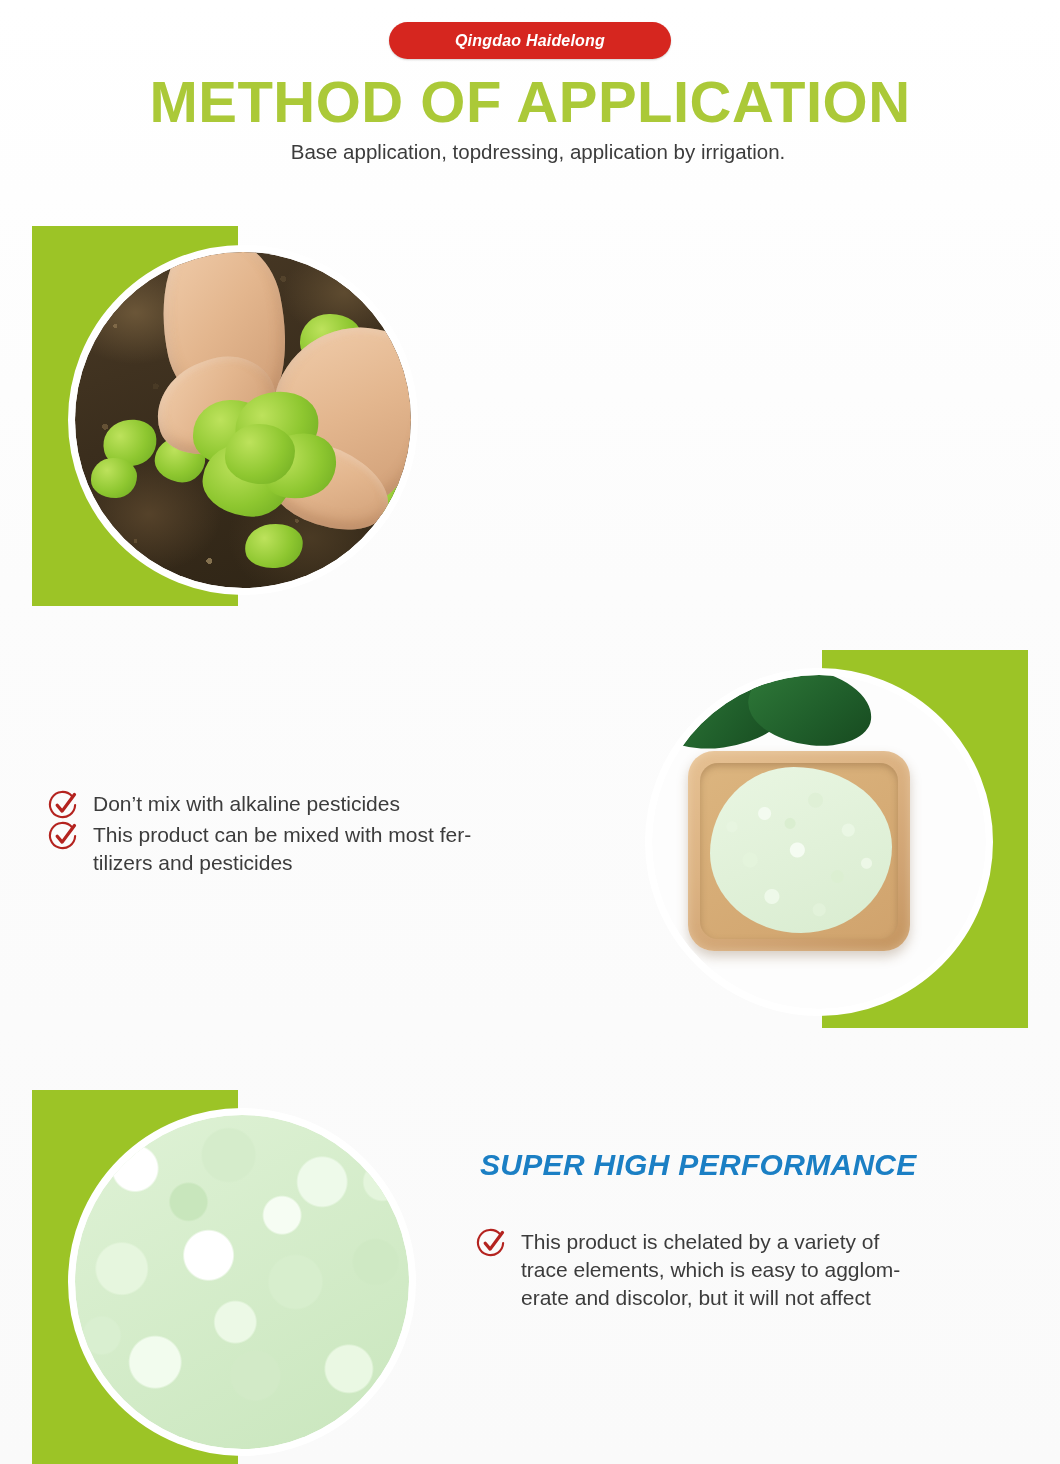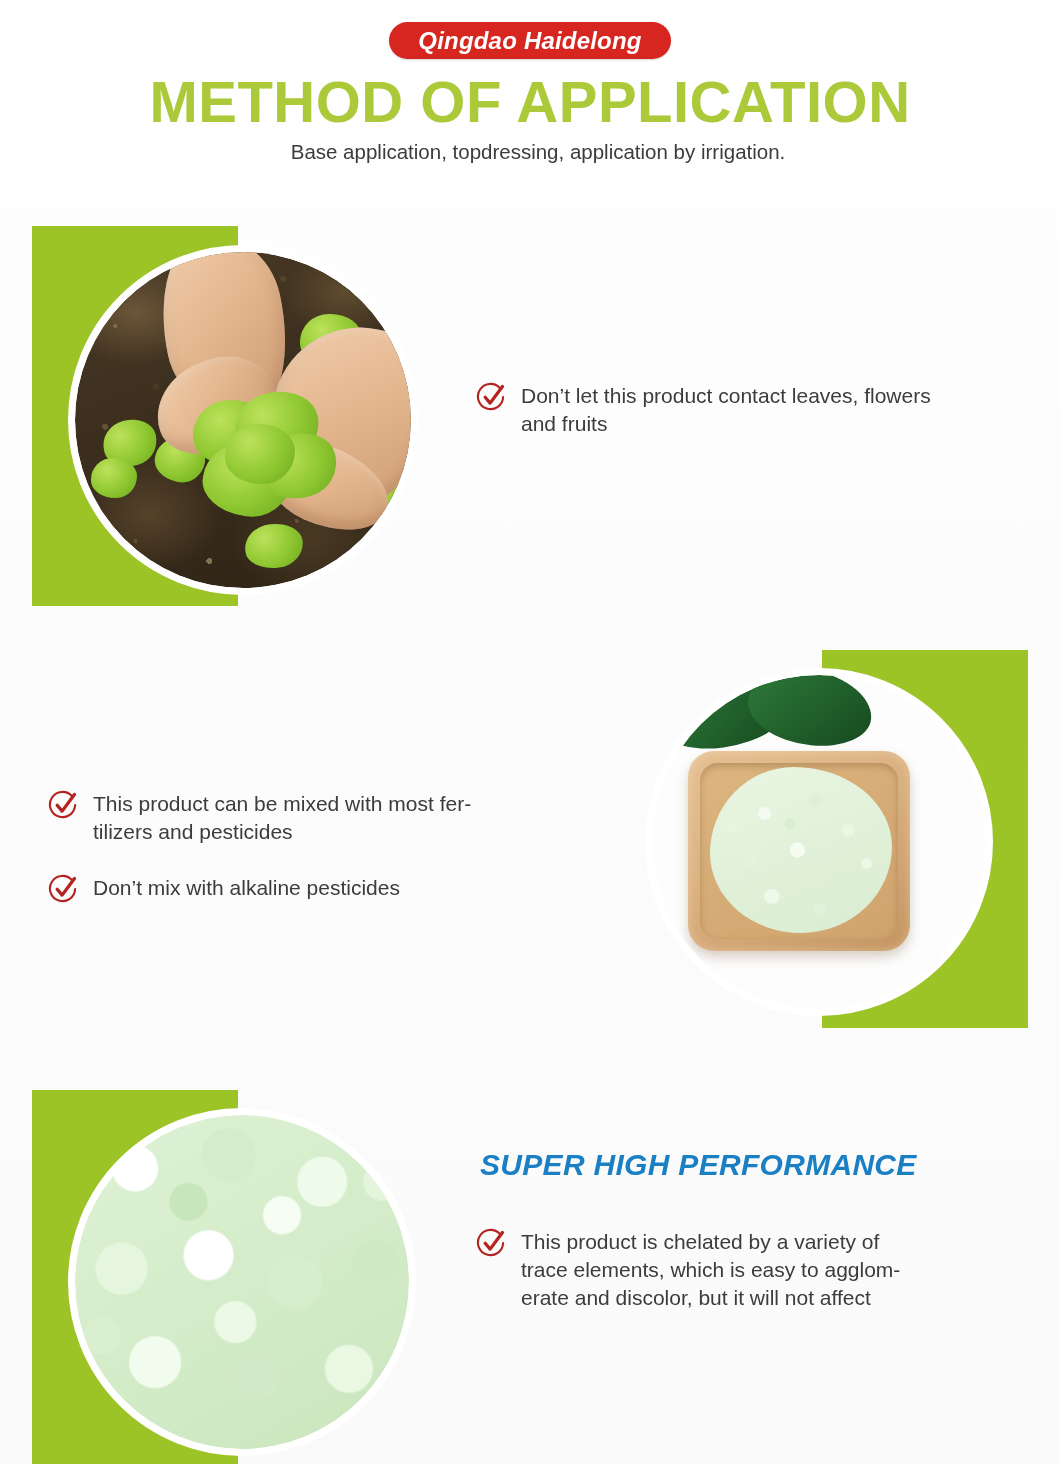--- a/index.html
+++ b/index.html
@@ -24,21 +24,21 @@
     position: absolute;
     left: 389px; top: 22px;
     width: 282px; height: 37px;
     background: #d6261f;
     border-radius: 19px;
     display: flex; align-items: center; justify-content: center;
     box-shadow: 0 1px 2px rgba(0,0,0,.18);
   }
   .brand-badge-text {
     color: #ffffff;
-    font-size: 24px;
+    font-size: 16px;
     font-weight: bold;
     font-style: italic;
     letter-spacing: .2px;
     white-space: nowrap;
   }
 
   .page-title {
     position: absolute;
     left: 0; top: 72px;
     width: 1060px;
@@ -241,72 +241,62 @@
       <div class="leaf-blob" style="left:118px; top:148px; width:78px; height:66px;"></div>
       <div class="leaf-blob" style="left:160px; top:140px; width:84px; height:70px; transform:rotate(-10deg);"></div>
       <div class="leaf-blob" style="left:128px; top:192px; width:88px; height:72px; transform:rotate(8deg);"></div>
       <div class="leaf-blob" style="left:186px; top:182px; width:76px; height:64px; transform:rotate(-16deg);"></div>
       <div class="leaf-blob" style="left:150px; top:172px; width:70px; height:60px;"></div>
     </div>
   </div>
 
   <div class="bullet-list" style="left:476px; top:382px; width:576px;">
 
+  </div>
+
+  <div class="green-rect" style="left:822px; top:650px; width:206px; height:378px;"></div>
+
+  <div class="photo-circle" style="left:645px; top:668px; width:348px; height:348px;">
+    <div class="photo-inner">
+      <div class="white-bg"></div>
+
+      <div class="dark-leaf" style="left:8px; top:6px; width:128px; height:66px;
+                  border-radius:62% 38% 54% 46% / 58% 50% 50% 42%;
+                  transform:rotate(-8deg);"></div>
+      <div class="dark-leaf" style="left:96px; top:-6px; width:124px; height:76px;
+                  border-radius:38% 62% 46% 54% / 50% 58% 42% 50%;
+                  transform:rotate(6deg);"></div>
+
+      <div class="wood-tray" style="left:36px; top:76px; width:222px; height:200px;"></div>
+      <div class="wood-inner" style="left:48px; top:88px; width:198px; height:176px;"></div>
+
+      <div class="granule-pile" style="left:58px; top:92px; width:182px; height:166px;"></div>
+    </div>
+  </div>
+
+  <div class="bullet-list" style="left:48px; top:790px; width:560px;">
     <div class="bullet-row">
       <span class="check-icon">
         <svg viewBox="0 0 32 32" width="31" height="31">
           <path d="M24.6 6.2 A13 13 0 1 0 28 15.5" fill="none" stroke="#b4231f" stroke-width="2.2" stroke-linecap="round"></path>
           <path d="M9.5 15.8 L14.6 21.8 L27.3 4.6" fill="none" stroke="#b4231f" stroke-width="3.4" stroke-linecap="round" stroke-linejoin="round"></path>
         </svg>
       </span>
-      <span class="bullet-text">Don’t let this product contact leaves, flowers
-and fruits</span>
-    </div>
-  </div>
-
-  <div class="green-rect" style="left:822px; top:650px; width:206px; height:378px;"></div>
-
-  <div class="photo-circle" style="left:645px; top:668px; width:348px; height:348px;">
-    <div class="photo-inner">
-      <div class="white-bg"></div>
-
-      <div class="dark-leaf" style="left:8px; top:6px; width:128px; height:66px;
-                  border-radius:62% 38% 54% 46% / 58% 50% 50% 42%;
-                  transform:rotate(-8deg);"></div>
-      <div class="dark-leaf" style="left:96px; top:-6px; width:124px; height:76px;
-                  border-radius:38% 62% 46% 54% / 50% 58% 42% 50%;
-                  transform:rotate(6deg);"></div>
-
-      <div class="wood-tray" style="left:36px; top:76px; width:222px; height:200px;"></div>
-      <div class="wood-inner" style="left:48px; top:88px; width:198px; height:176px;"></div>
-
-      <div class="granule-pile" style="left:58px; top:92px; width:182px; height:166px;"></div>
-    </div>
-  </div>
-
-  <div class="bullet-list" style="left:48px; top:790px; width:560px;">
+      <span class="bullet-text">Don’t mix with alkaline pesticides</span>
+    </div>
+
     <div class="bullet-row" style="margin-bottom:28px;">
       <span class="check-icon">
         <svg viewBox="0 0 32 32" width="31" height="31">
           <path d="M24.6 6.2 A13 13 0 1 0 28 15.5" fill="none" stroke="#b4231f" stroke-width="2.2" stroke-linecap="round"></path>
           <path d="M9.5 15.8 L14.6 21.8 L27.3 4.6" fill="none" stroke="#b4231f" stroke-width="3.4" stroke-linecap="round" stroke-linejoin="round"></path>
         </svg>
       </span>
       <span class="bullet-text">This product can be mixed with most fer-
 tilizers and pesticides</span>
-    </div>
-
-    <div class="bullet-row">
-      <span class="check-icon">
-        <svg viewBox="0 0 32 32" width="31" height="31">
-          <path d="M24.6 6.2 A13 13 0 1 0 28 15.5" fill="none" stroke="#b4231f" stroke-width="2.2" stroke-linecap="round"></path>
-          <path d="M9.5 15.8 L14.6 21.8 L27.3 4.6" fill="none" stroke="#b4231f" stroke-width="3.4" stroke-linecap="round" stroke-linejoin="round"></path>
-        </svg>
-      </span>
-      <span class="bullet-text">Don’t mix with alkaline pesticides</span>
     </div>
   </div>
 
   <div class="green-rect" style="left:32px; top:1090px; width:206px; height:374px;"></div>
 
   <div class="photo-circle" style="left:68px; top:1108px; width:348px; height:348px;">
     <div class="photo-inner">
       <div class="granule-macro"></div>
     </div>
   </div>

